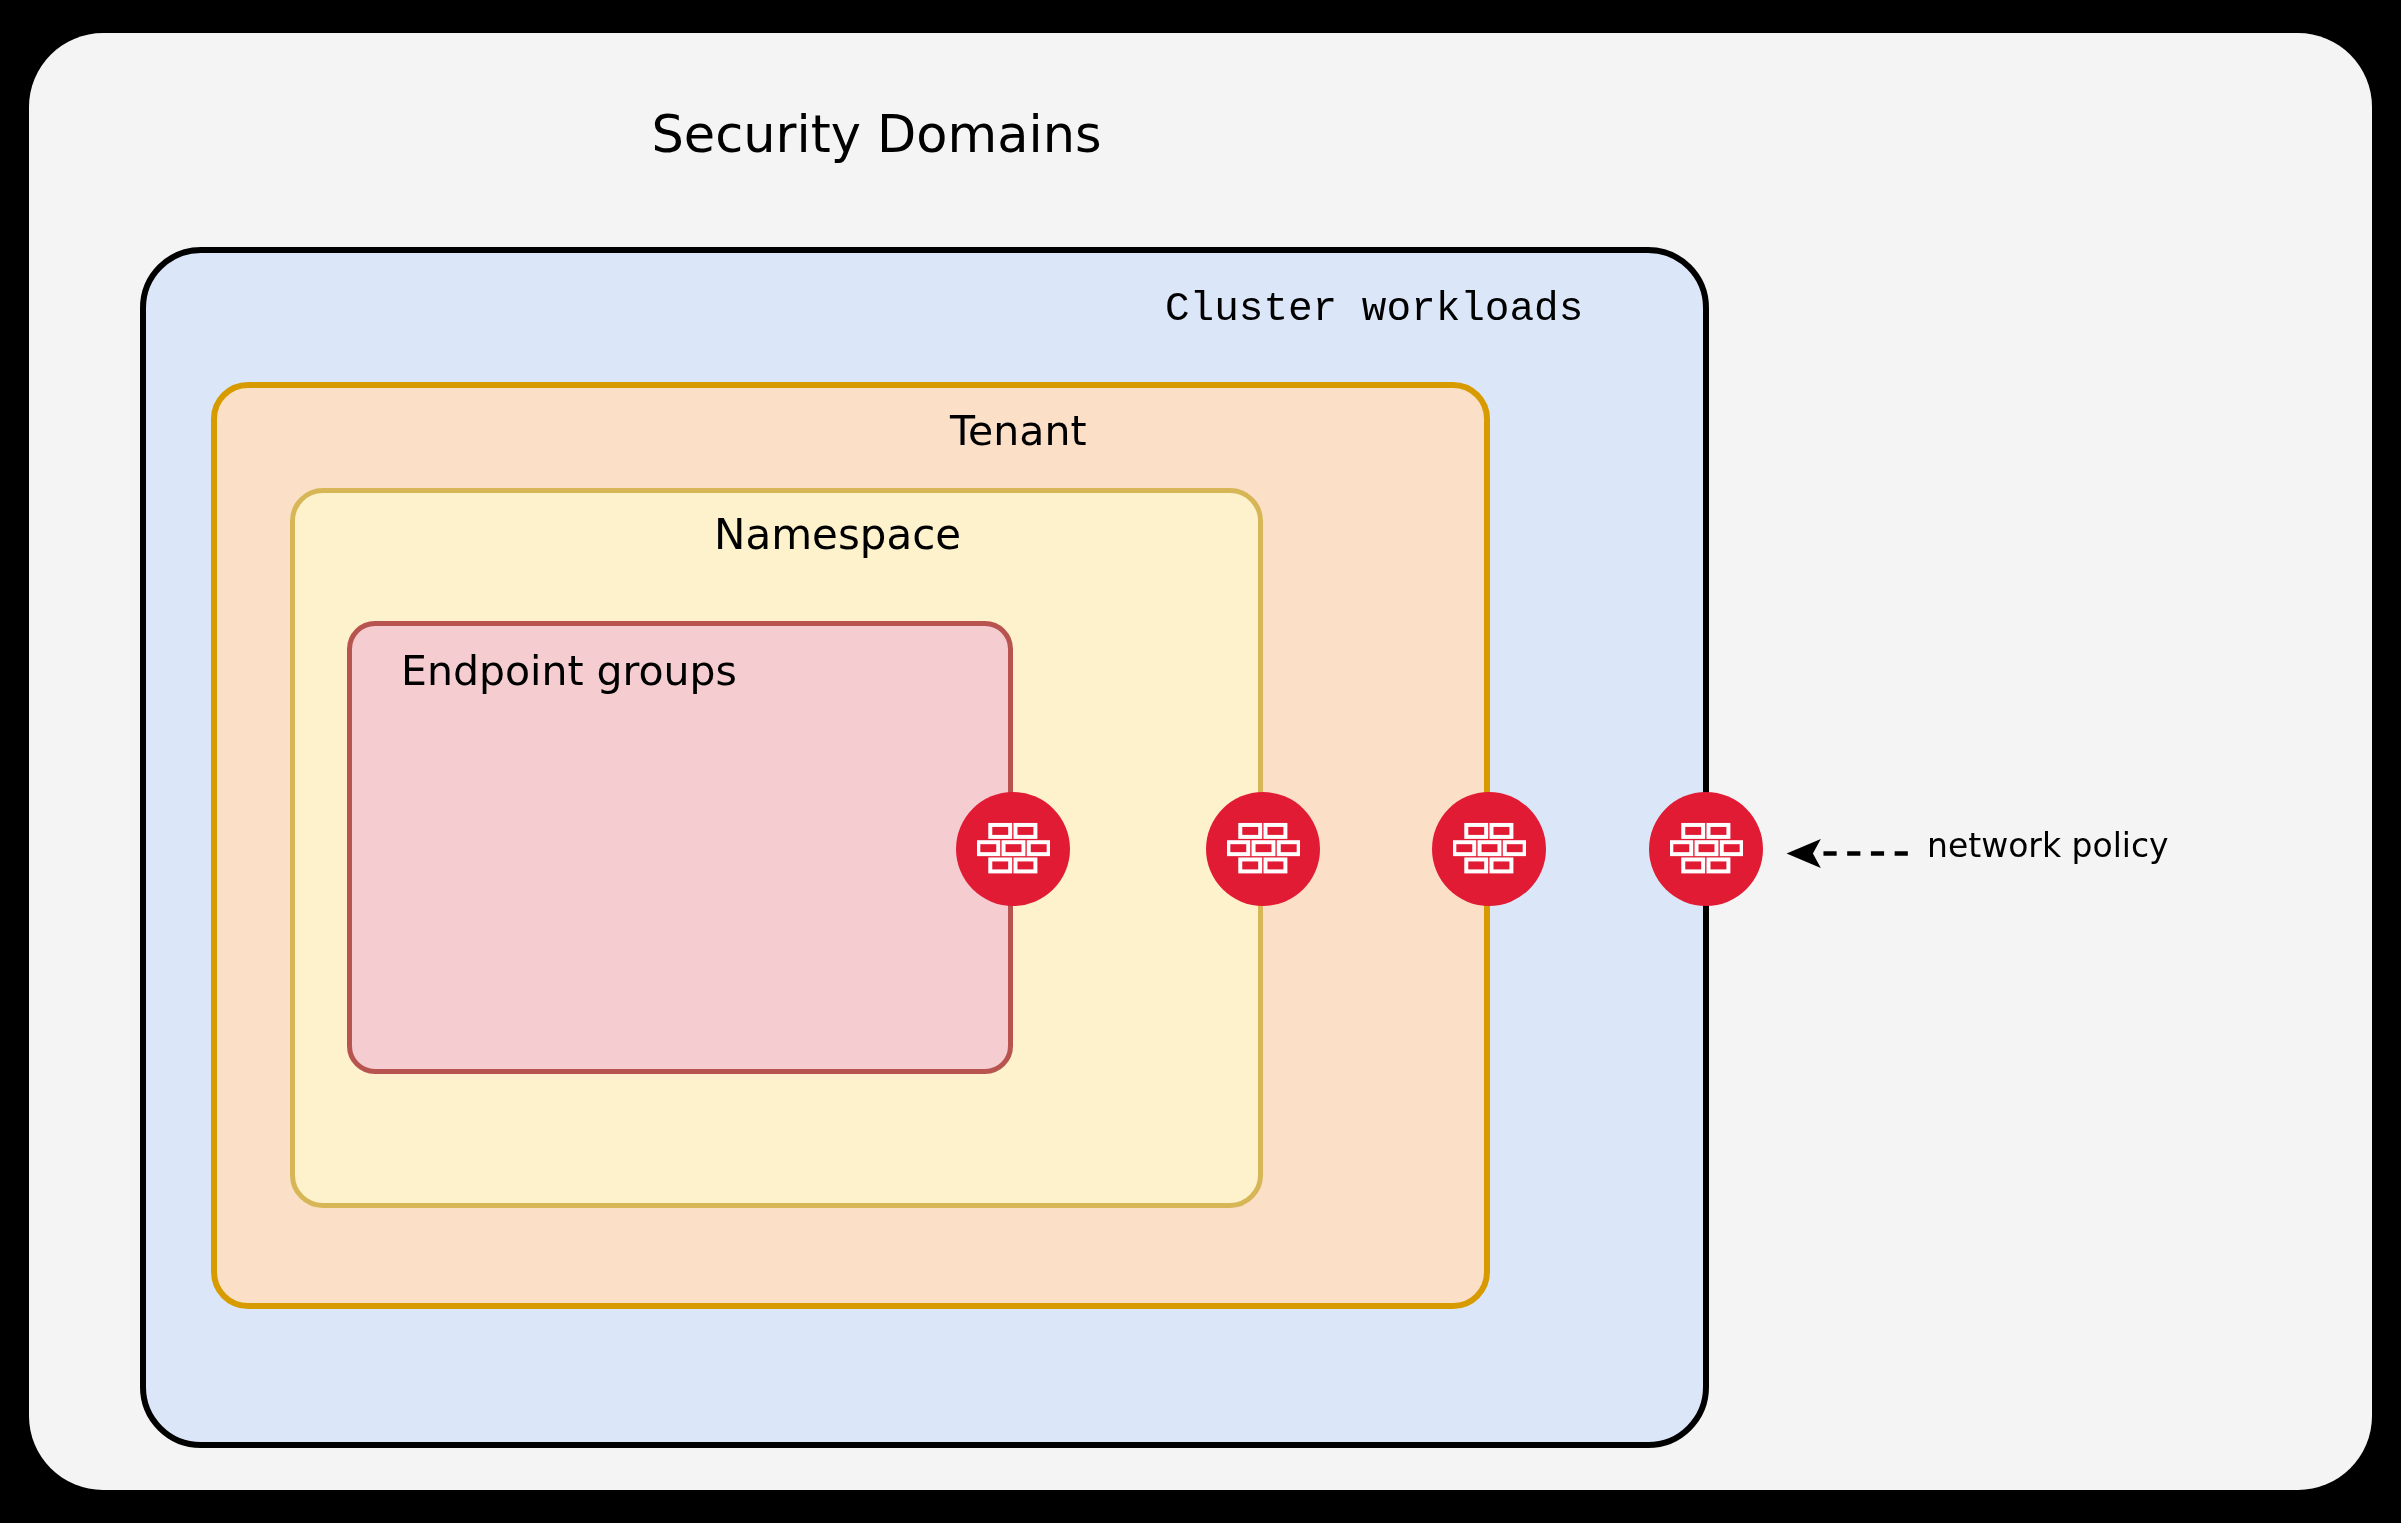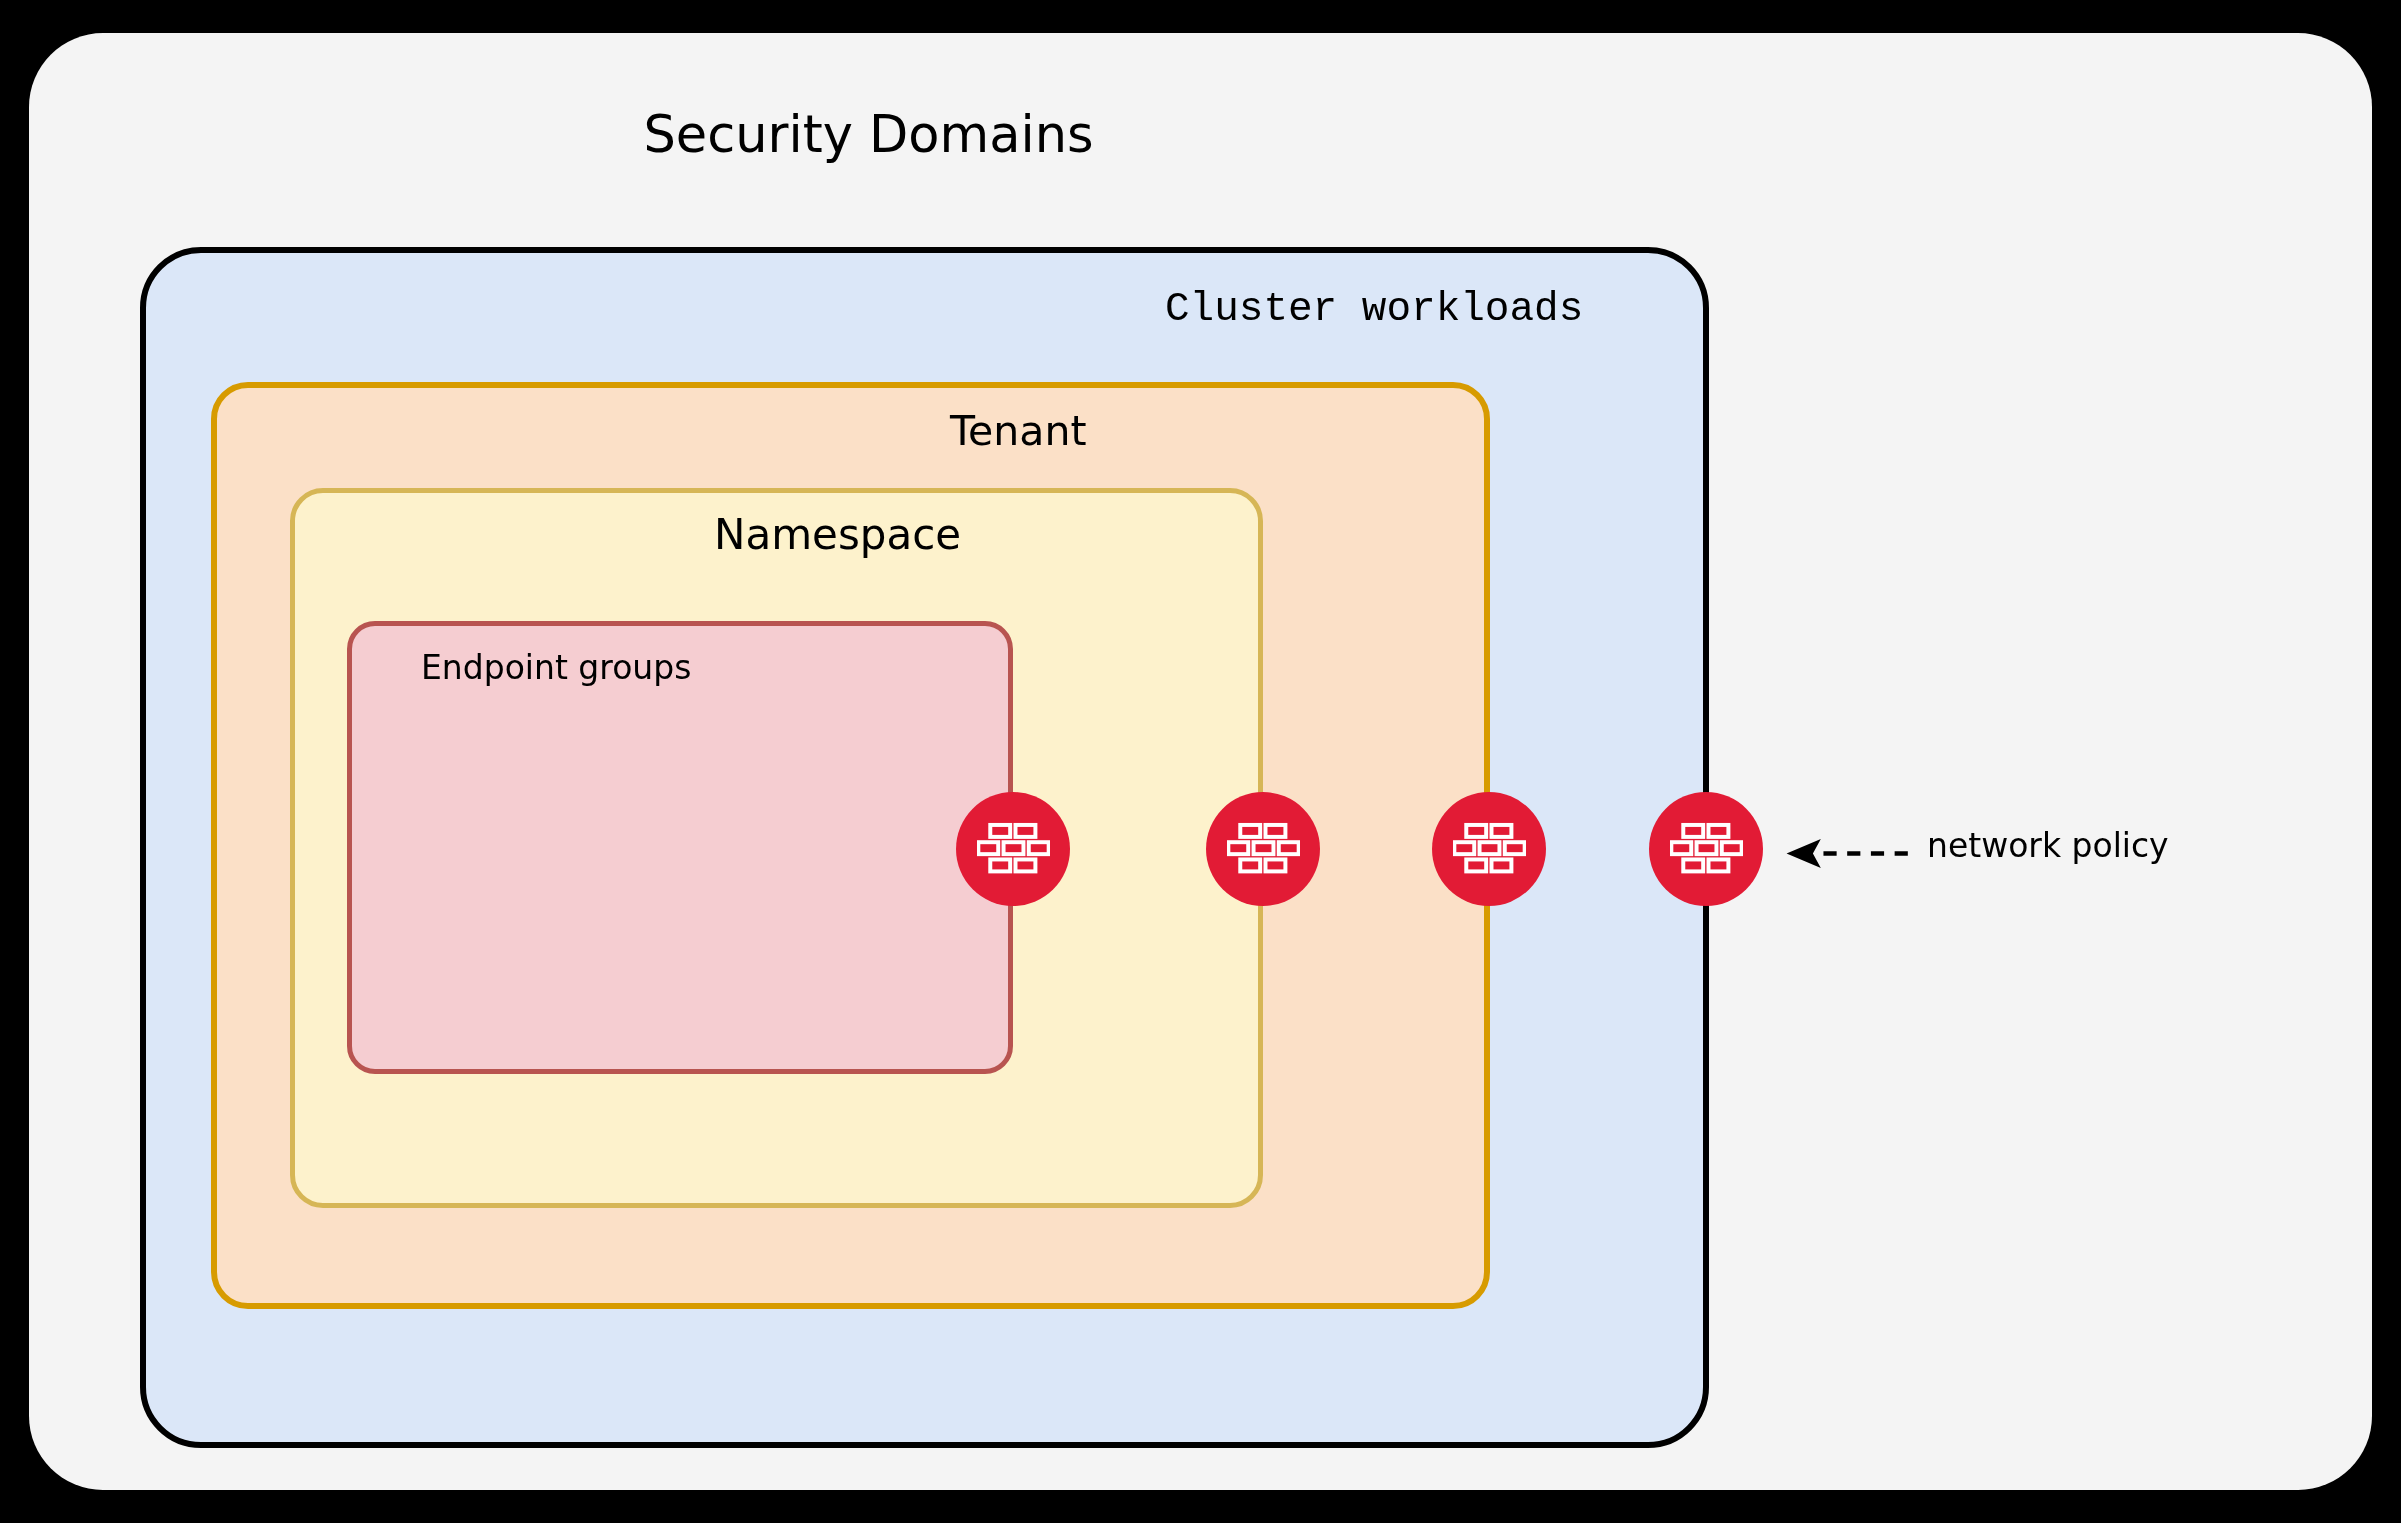--- a/index.html
+++ b/index.html
@@ -24,25 +24,25 @@
   .box-namespace{
     left:261px; top:455px; width:973px; height:720px;
     background:#fdf2cc; border:5.3px solid #d6b656; border-radius:33px;
   }
   .box-endpoint{
     left:318px; top:588px; width:666px; height:453px;
     background:#f5cdd1; border:5.3px solid #b85450; border-radius:28px;
   }
 
   .lbl{position:absolute; color:#000; white-space:nowrap; line-height:1;}
-  .lbl-title{ left:0; top:76px; width:1679px; text-align:center; font-size:51px;}
+  .lbl-title{ left:0; top:76px; width:1679px; text-align:center; font-size:51px;padding-left:8px;}
   .lbl-cluster{ left:1130px; top:250px; font-size:41px;font-family:Liberation Mono, monospace;}
   .lbl-tenant{  left:921px; top:378px; font-size:41px;}
   .lbl-namespace{ left:685px; top:481px; font-size:42px;text-align:center;}
-  .lbl-endpoint{ left:372px;  top:618px; font-size:33px;margin-left:20px;}
+  .lbl-endpoint{ left:372px;  top:618px; font-size:41px;}
   .lbl-k8s{
     left:111px; top:1303px; width:1569px; text-align:center;
     font-size:47px; font-weight:bold; color:#3d6fdb; letter-spacing:0.3px;
   }
   .lbl-policy{ left:1898px; top:796px; font-size:33px;}
 
   .fw{
     position:absolute; width:114px; height:114px; border-radius:50%;
     background:#e21b35; display:flex; align-items:center; justify-content:center;
   }

